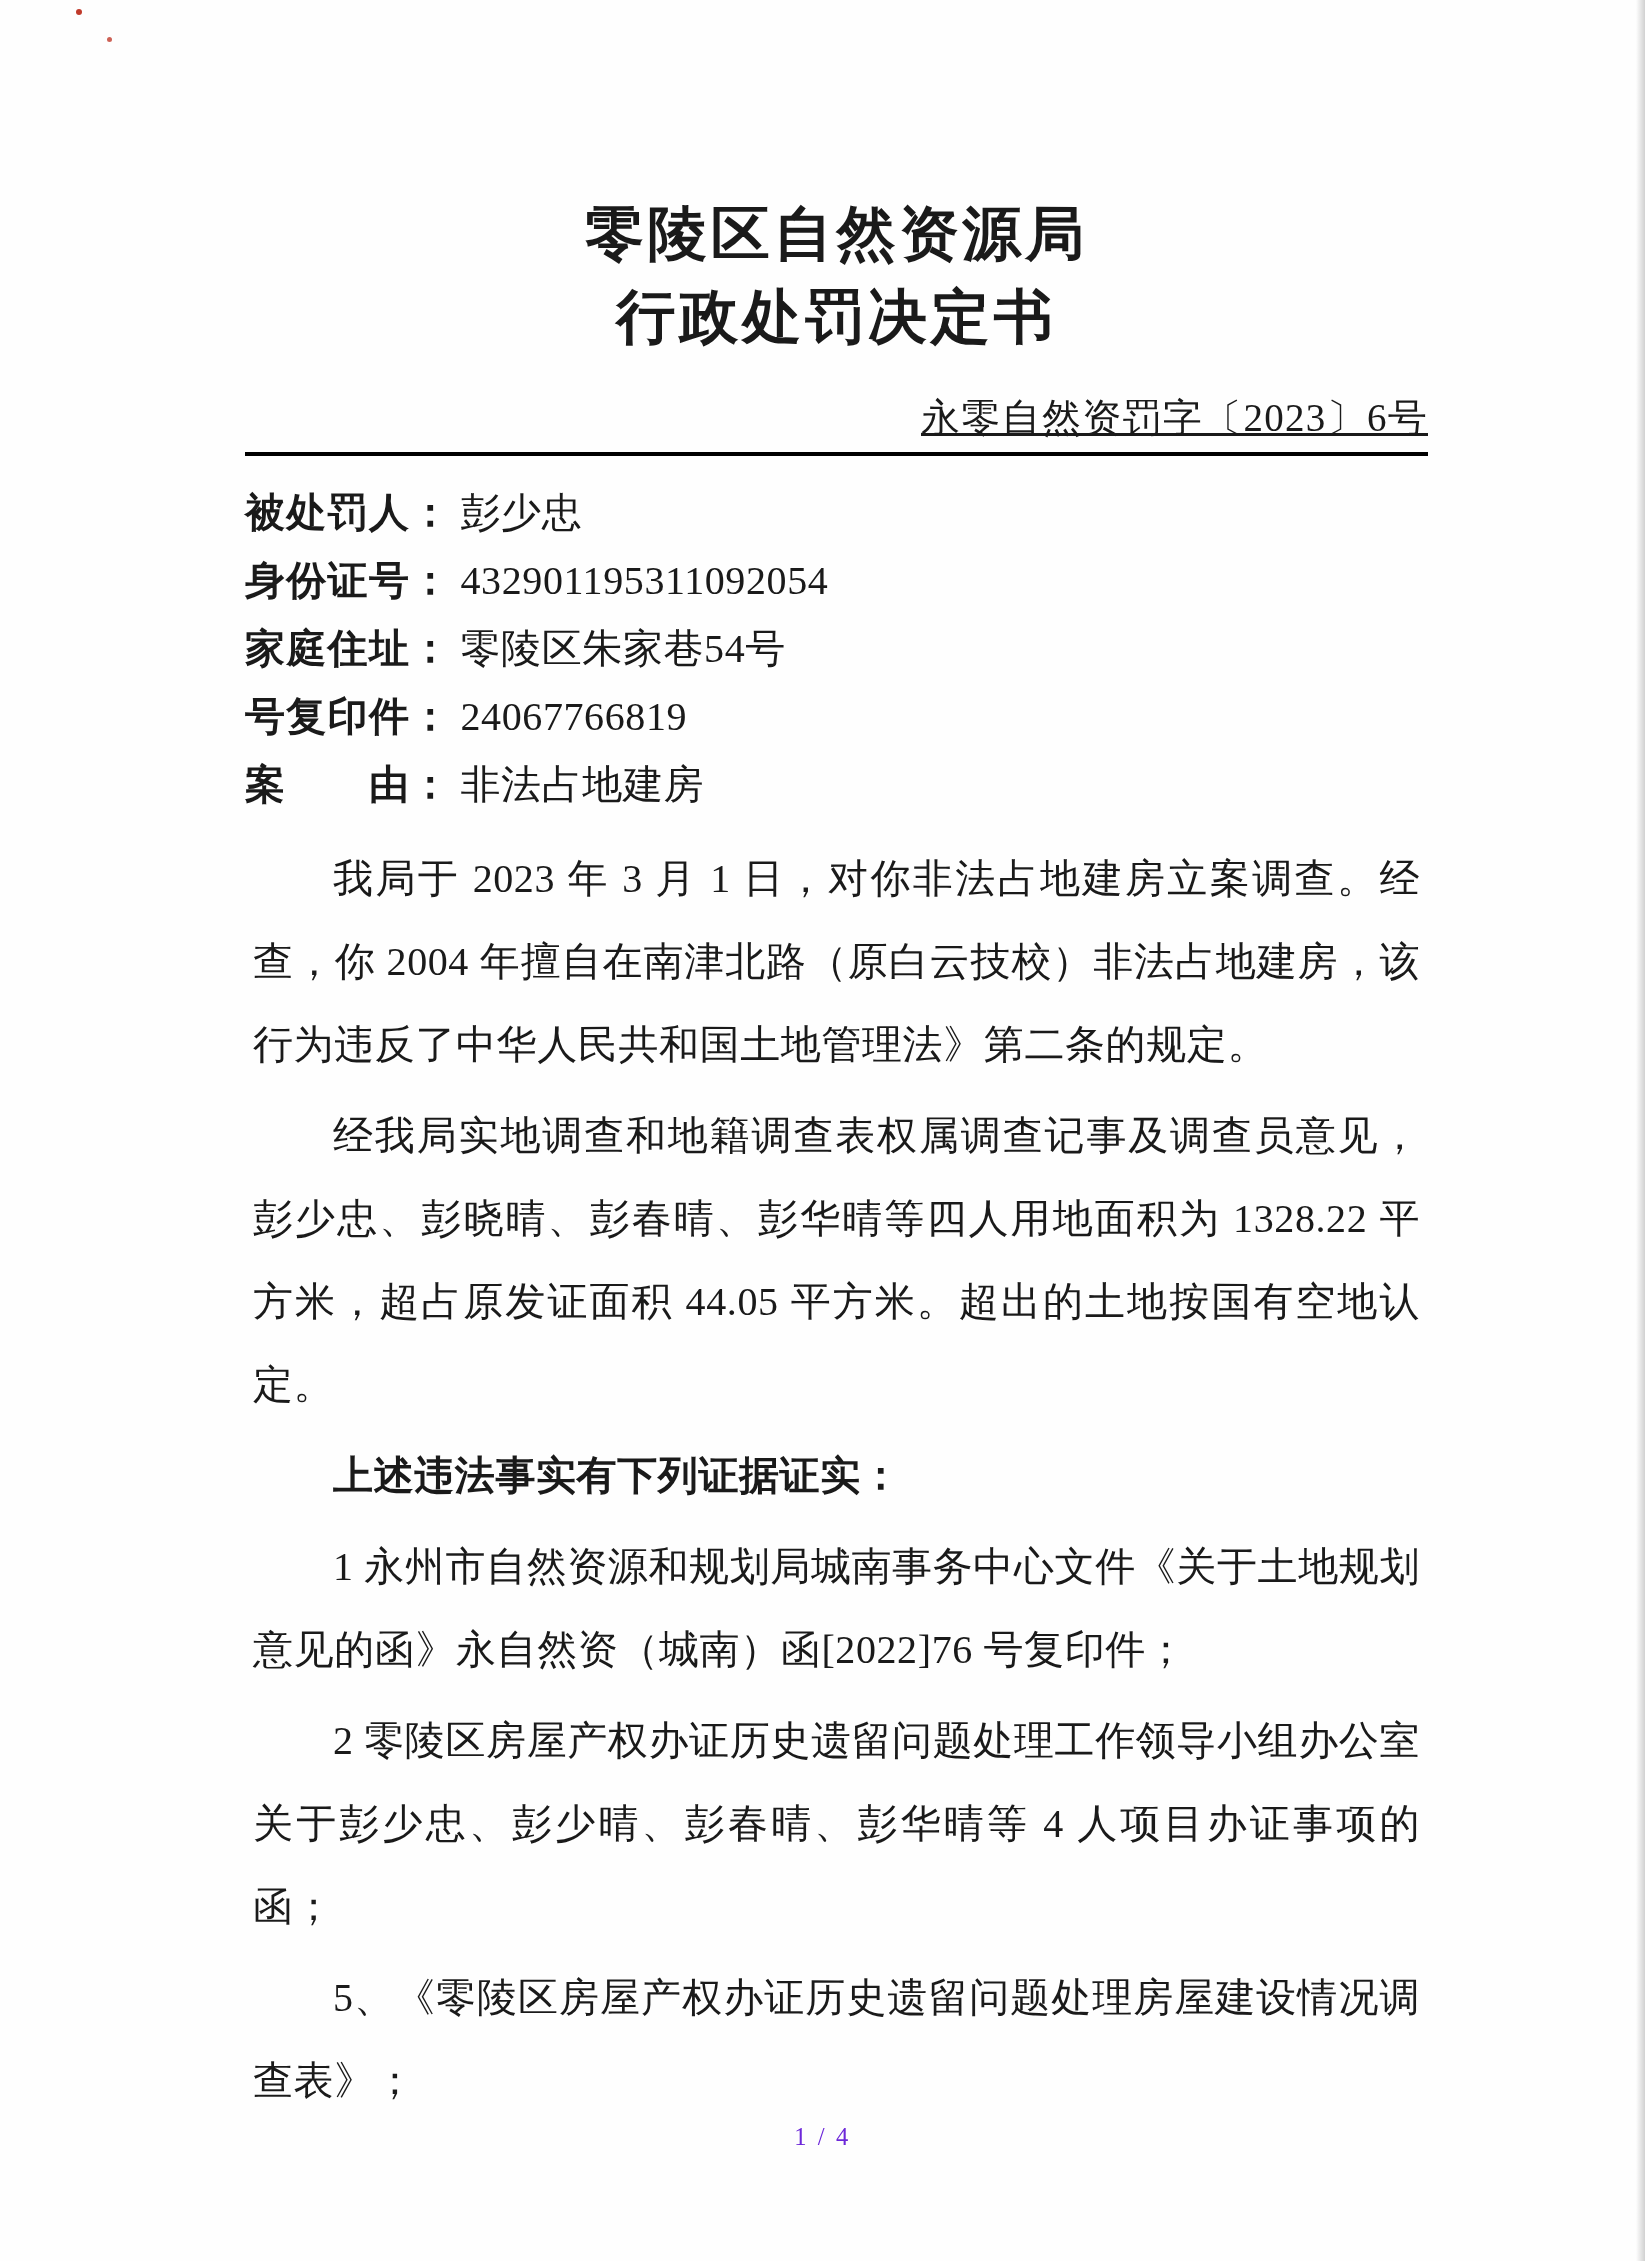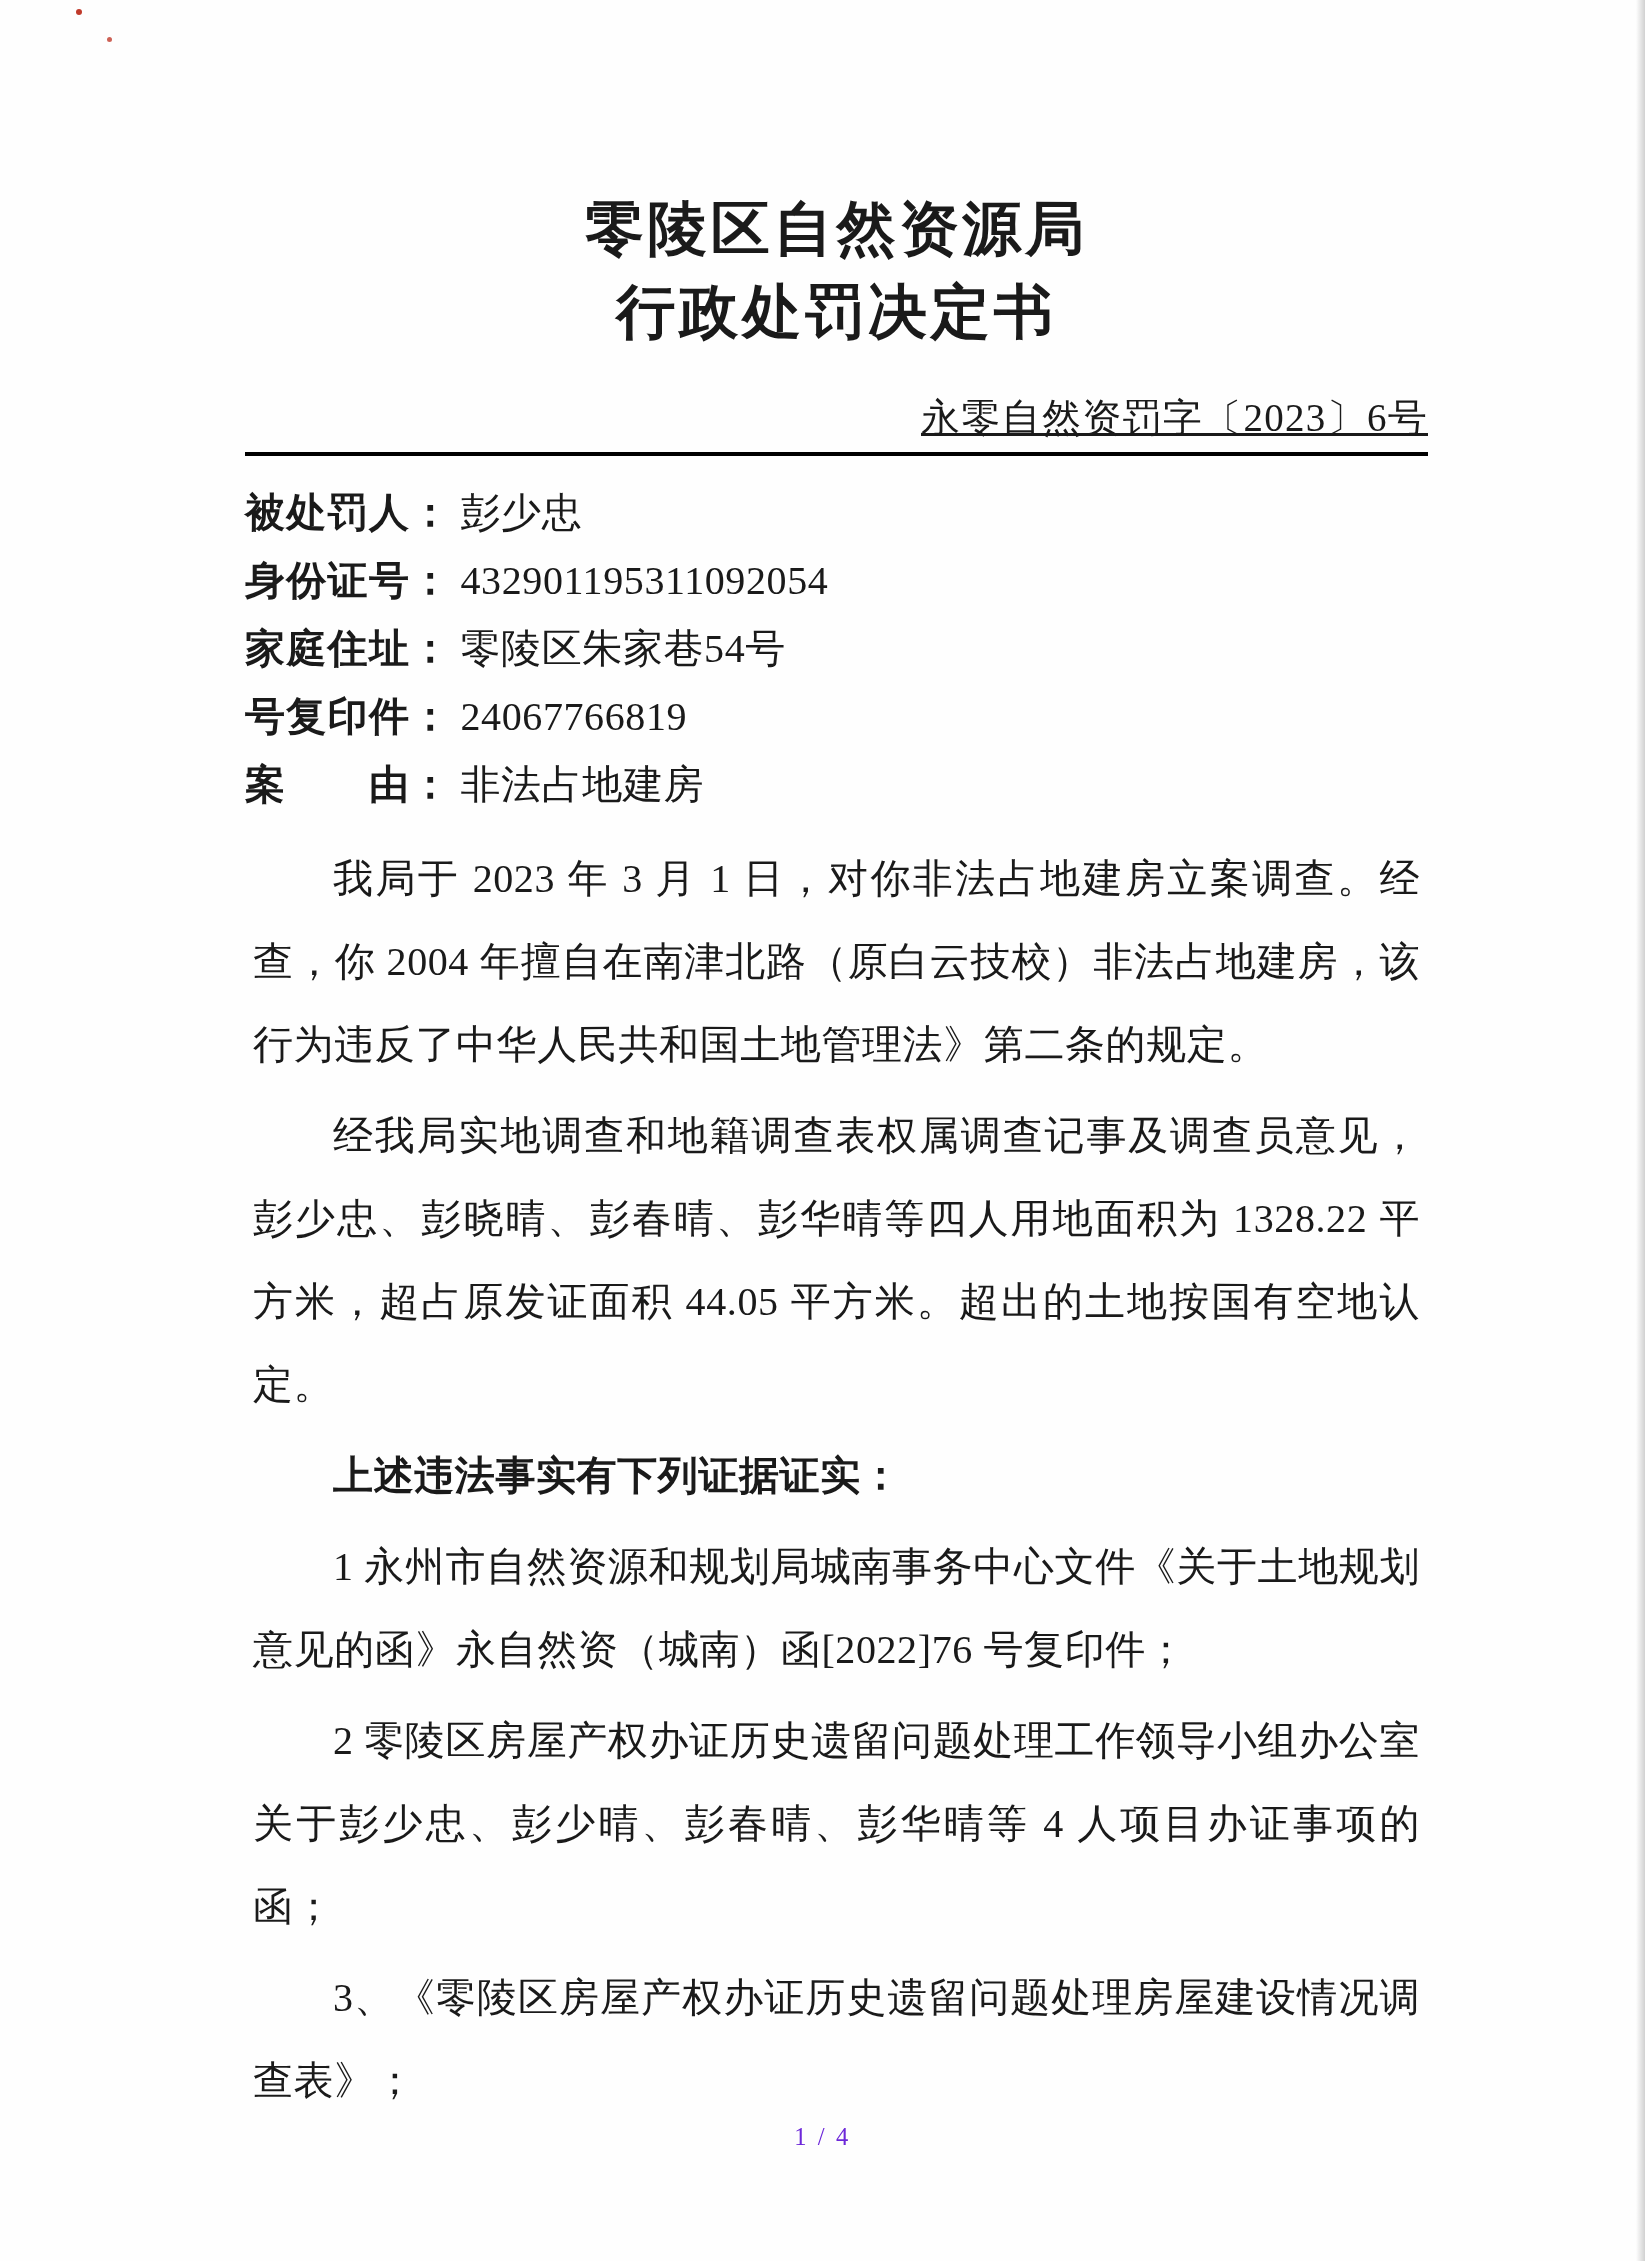--- a/index.html
+++ b/index.html
@@ -36,21 +36,20 @@
   .scan-mark.m1 { left: 76px; top: 9px; width: 6.4px; height: 6.4px; }
   .scan-mark.m2 { left: 107px; top: 37px; width: 5.2px; height: 5.2px; opacity: .8; }
 
   .title-block { text-align: center; }
   .title-line {
     margin: 0;
     font-size: 59px;
     font-weight: 700;
     line-height: 1.4;
     letter-spacing: 3.9px;
-    font-family: Liberation Mono, monospace;
   }
 
   .doc-number {
     margin-top: 37px;
     text-align: right;
     font-size: 39px;
     line-height: 1.2;
     letter-spacing: 1.3px;
     text-decoration: underline;
   }
@@ -134,19 +133,19 @@
       <span class="field-label">案　　由：</span><span class="field-value">非法占地建房</span>
     </div>
   </div>
 
   <div class="body-text">
     <p class="para">我局于 2023 年 3 月 1 日，对你非法占地建房立案调查。经查，你 2004 年擅自在南津北路（原白云技校）非法占地建房，该行为违反了中华人民共和国土地管理法》第二条的规定。</p>
     <p class="para">经我局实地调查和地籍调查表权属调查记事及调查员意见，彭少忠、彭晓晴、彭春晴、彭华晴等四人用地面积为 1328.22 平方米，超占原发证面积 44.05 平方米。超出的土地按国有空地认定。</p>
     <p class="para bold">上述违法事实有下列证据证实：</p>
     <p class="para">1 永州市自然资源和规划局城南事务中心文件《关于土地规划意见的函》永自然资（城南）函[2022]76 号复印件；</p>
     <p class="para">2 零陵区房屋产权办证历史遗留问题处理工作领导小组办公室关于彭少忠、彭少晴、彭春晴、彭华晴等 4 人项目办证事项的函；</p>
-    <p class="para">3、《零陵区房屋产权办证历史遗留问题处理房屋建设情况调查表》；</p>
+    <p class="para">5、《零陵区房屋产权办证历史遗留问题处理房屋建设情况调查表》；</p>
   </div>
 
   <div class="page-footer">1 / 4</div>
 
 </div>
 
 
 </body></html>

